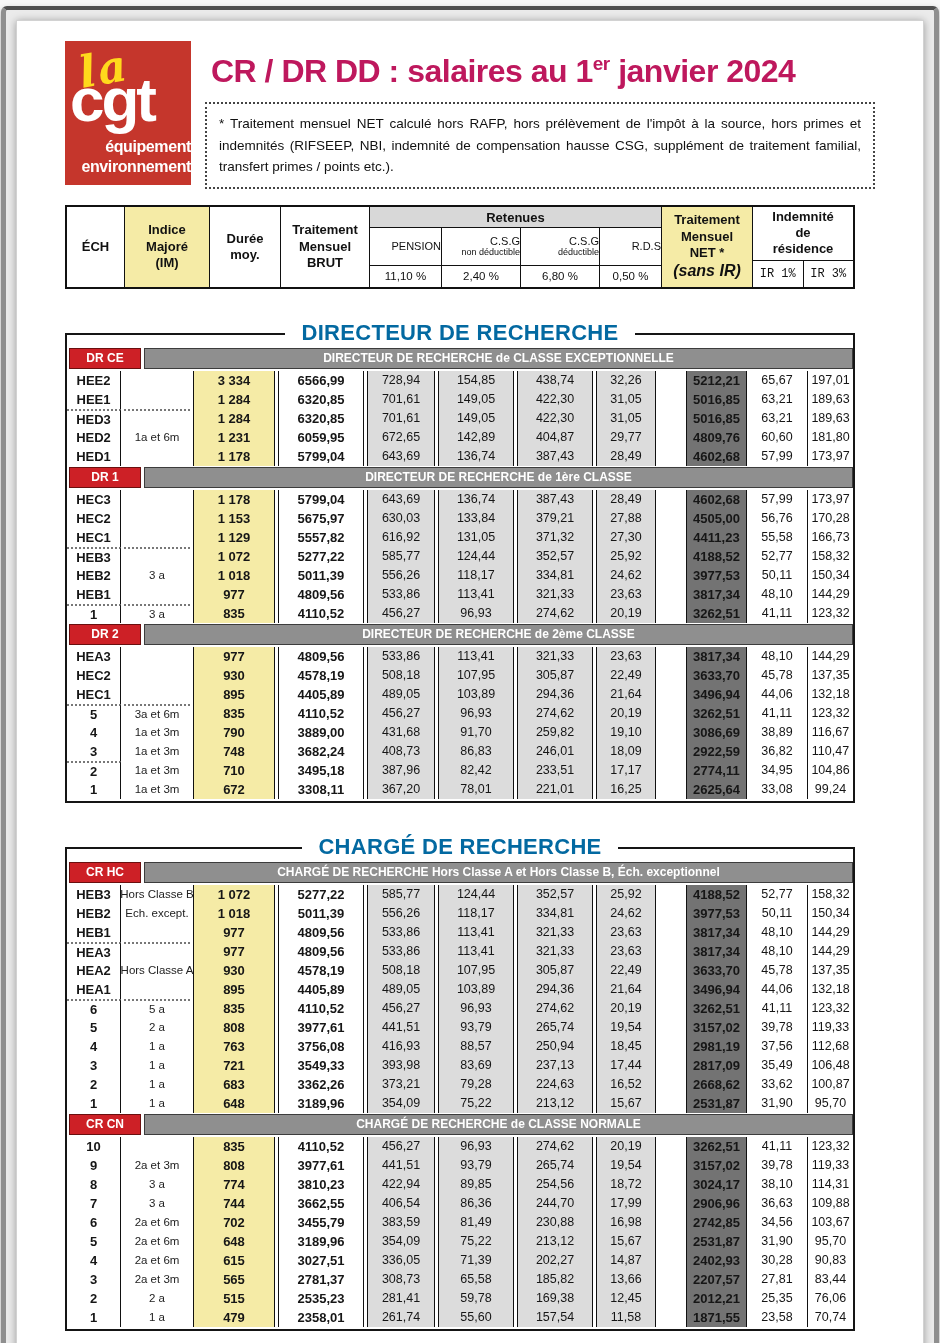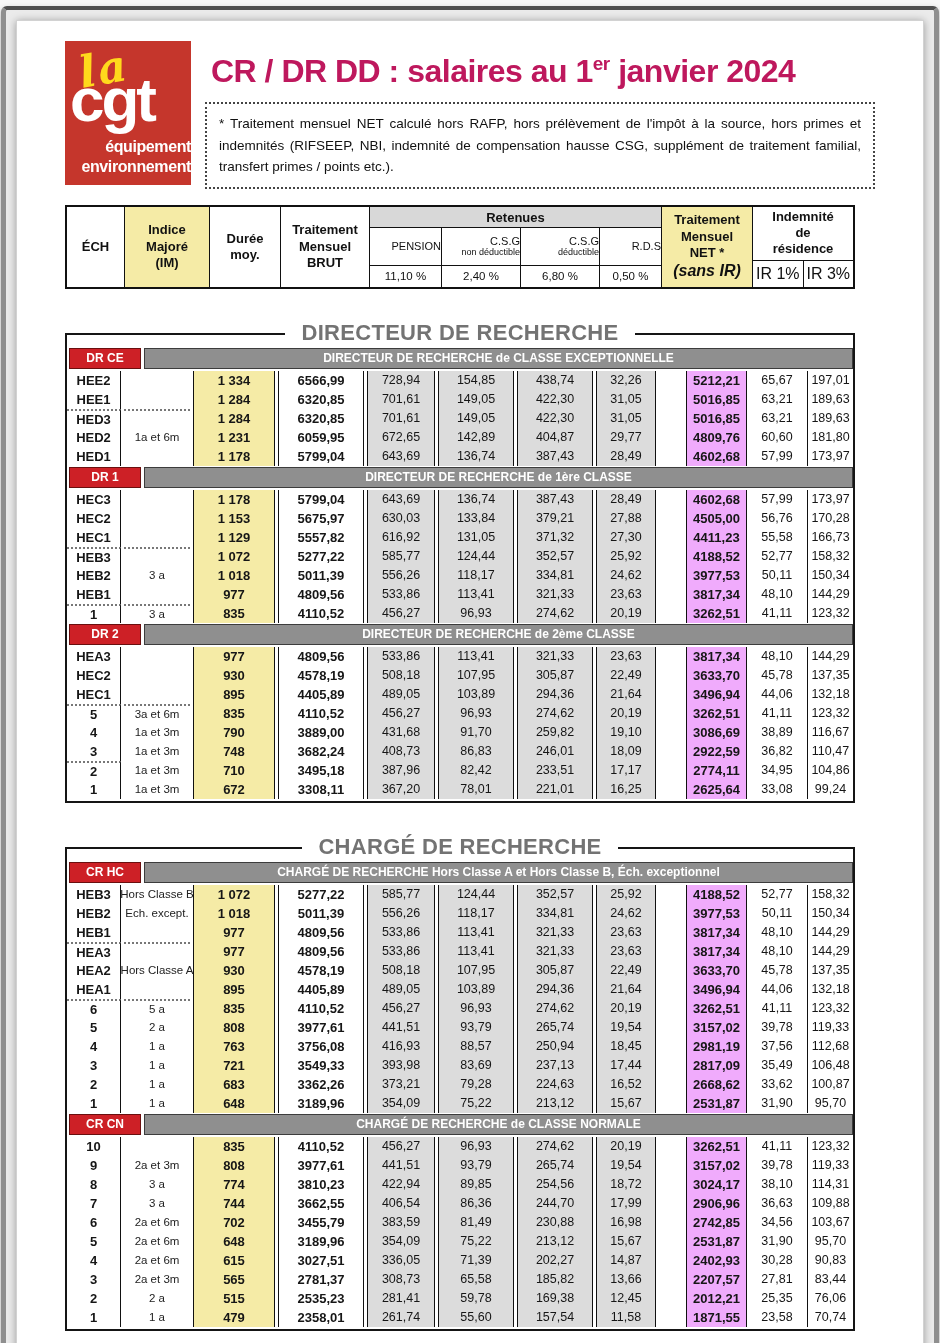--- a/index.html
+++ b/index.html
@@ -40,48 +40,48 @@
   .grp-body { flex:1; width:100%; display:flex; }
   .sub { flex:1; display:flex; flex-direction:column; border-left:1px solid #111; box-sizing:border-box; }
   .sub:first-child { border-left:none; }
   .sub-name { flex:1; display:flex; flex-direction:column; align-items:flex-end; justify-content:center;
               font-weight:normal; font-size:11px; line-height:1.15; border-bottom:1px solid #111; }
   .sub-name .small { font-size:9px; }
   .sub-pct { height:21px; line-height:21px; font-weight:normal; font-size:11.5px; }
   .ir-title { flex:1; display:flex; align-items:center; justify-content:center; border-bottom:1px solid #111;
               width:100%; padding:0 16px; box-sizing:border-box; }
   .ir-body { height:26px; width:100%; display:flex; }
-  .ir-cell { flex:1; line-height:26px; font-weight:normal; font-size:16px; box-sizing:border-box; }
+  .ir-cell { flex:1; line-height:26px; font-weight:normal; font-size:12px; box-sizing:border-box;font-family:Liberation Mono, monospace; }
   .ir-cell + .ir-cell { border-left:1px solid #111; }
 
   
   .block { border:2px solid #151515; margin-top:44px; position:relative; padding:12px 0 2px; width:790px;
            box-sizing:border-box; }
   .block-title { position:absolute; top:-15px; left:0; width:100%; text-align:center; }
-  .block-title span { background:#fff; padding:0 16px; color:#737373; font-size:22px; font-weight:bold;
+  .block-title span { background:#fff; padding:0 16px; color:#0369a1; font-size:22px; font-weight:bold;
                       letter-spacing:0.3px; }
 
   .tbl { display:grid; grid-template-columns:54px 66px 82px 86px 68px 76px 76px 60px 88px 54px 46px;
          column-gap:3px; width:100%; box-sizing:border-box; }
   .badge-cell { position:relative; height:24px; }
   .badge { position:absolute; left:2px; top:1px; bottom:2px; width:calc(100% + 18px); background:#cd2026;
            border:1px solid #6b0f0f; color:#fff; font-weight:bold; font-size:12px; display:flex;
            align-items:center; justify-content:center; z-index:2; box-sizing:border-box; }
   .band { grid-column:2 / -1; margin:1px 0 2px 20px; background:#8f8f8f; border:1px solid #3c3c3c;
           color:#fff; font-weight:bold; font-size:12px; display:flex; align-items:center;
           justify-content:center; box-sizing:border-box; }
   .cell { height:19px; box-sizing:border-box; display:flex; align-items:center; justify-content:center;
           font-size:13px; white-space:nowrap; color:#161616; }
   .c-ech { font-weight:bold; border-right:1.5px solid #111; }
   .c-dur { font-size:11.5px; color:#222; }
   .bx { border-left:1.5px solid #111; border-right:1.5px solid #111; }
   .c-im   { background:#f5eba6; font-weight:bold; }
   .c-brut { background:#fff; font-weight:bold; }
   .c-ret  { background:#dcdcdc; font-weight:normal; font-size:12.5px; }
-  .c-net  { background:#f0abfc; font-weight:bold;margin-left:27px; }
+  .c-net  { background:#737373; font-weight:bold;margin-left:27px; }
   .c-ir   { font-weight:normal; font-size:12.5px; }
   .c-ir3  { border-left:1.5px solid #111; }
   .dot { border-top:2px dotted #777; }
 </style>
 </head>
 <body>
 
 <div class="frame">
   <div class="page">
 
@@ -164,21 +164,21 @@
 
     <div class="block">
       <div class="block-title"><span>DIRECTEUR DE RECHERCHE</span></div>
       <div class="tbl">
           <div class="badge-cell">
             <span class="badge">DR CE</span>
           </div>
           <div class="band">DIRECTEUR DE RECHERCHE de CLASSE EXCEPTIONNELLE</div>
           <div class="cell c-ech">HEE2</div>
           <div class="cell c-dur"></div>
-          <div class="cell bx c-im">1 334</div>
+          <div class="cell bx c-im">3 334</div>
           <div class="cell bx c-brut">6566,99</div>
           <div class="cell bx c-ret">728,94</div>
           <div class="cell bx c-ret">154,85</div>
           <div class="cell bx c-ret">438,74</div>
           <div class="cell bx c-ret">32,26</div>
           <div class="cell bx c-net">5212,21</div>
           <div class="cell c-ir">65,67</div>
           <div class="cell c-ir c-ir3">197,01</div>
           <div class="cell c-ech">HEE1</div>
           <div class="cell c-dur"></div>

